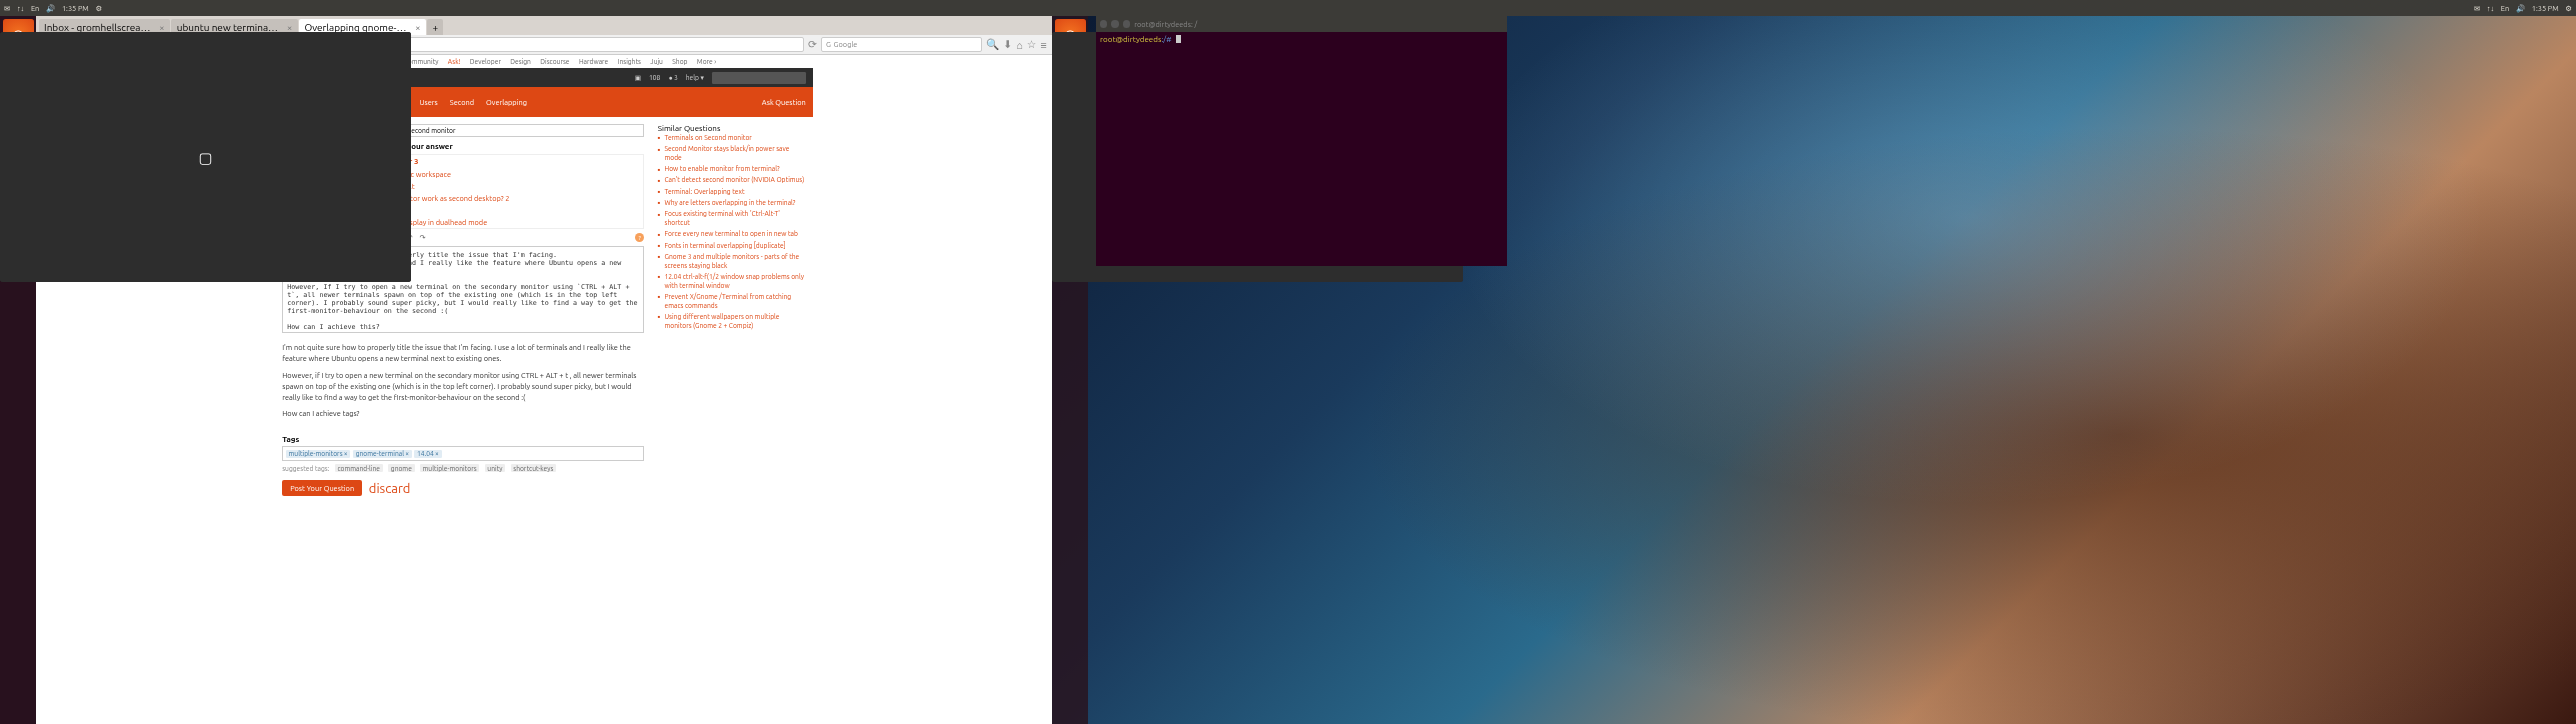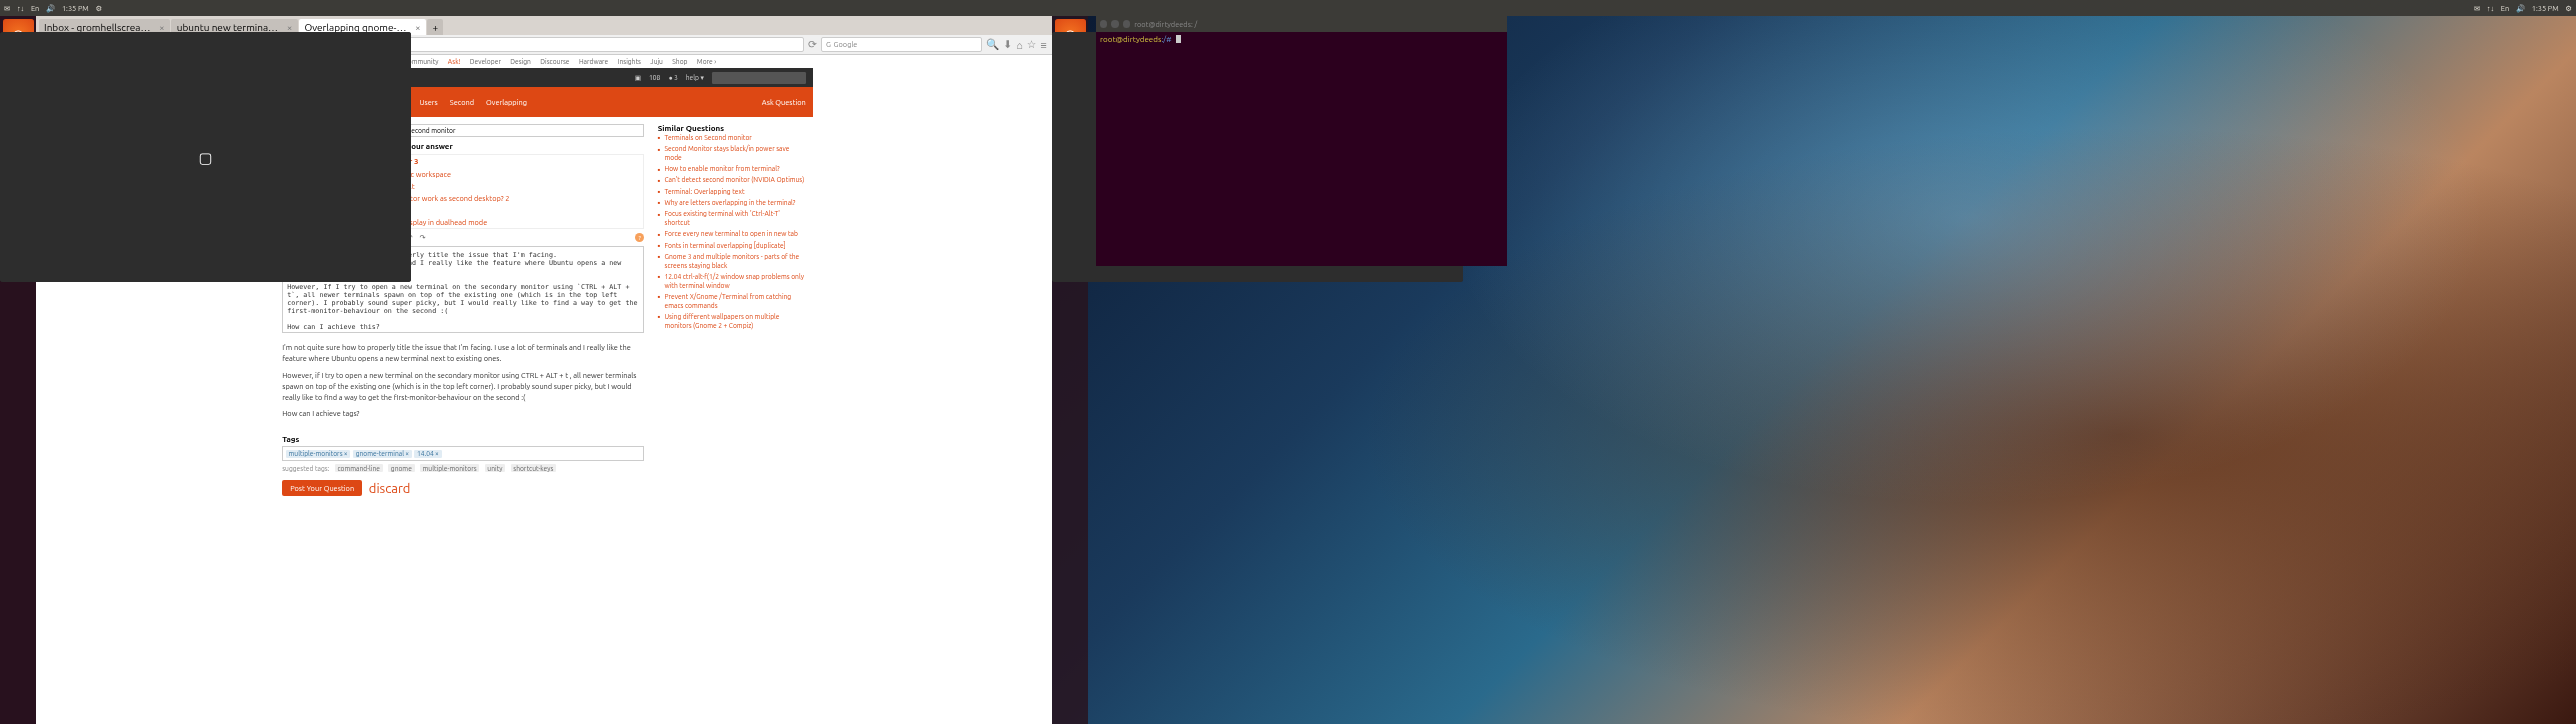--- a/index.html
+++ b/index.html
@@ -77,21 +77,21 @@
 .taginp{border:0.7px solid #ccc;height:14.8px;display:flex;align-items:center;gap:2.7px;padding:0 2.7px;margin:2.7px 0}
 .tag{background:#e1ecf4;color:#39739d;font-size:6.7px;padding:0.7px 2.7px;border-radius:1.3px}
 .tag .x{margin-left:1.3px}
 .suggtags{font-size:6.7px;color:#888;display:flex;gap:5.4px;align-items:center}
 .suggtags .tag{background:#eee;color:#666}
 
 .postrow{display:flex;gap:6.7px;align-items:center;margin-top:8px}
 .postbtn{background:#dd4814;color:#fff;border:none;padding:4px 8px;font-size:7.4px;border-radius:2px}
 .discard{color:#dd4814;font-size:13px}
 
-.auside h4{font-size:8px;font-weight:bold;margin-bottom:0}
+.auside h4{font-size:8px;font-weight:normal;margin-bottom:0}
 .auside ul{list-style:none}
 .auside li{font-size:6.7px;color:#dd4814;padding:1.3px 0 1.3px 6.7px;position:relative;line-height:1.3}
 .auside li::before{content:"■";position:absolute;left:0;font-size:4px;top:2.7px}
 
 
 .term{position:absolute;left:0;top:16px;width:411px;height:250px;background:#2c001e;z-index:20}
 .termtit{height:16px;background:#3c3b37;color:#888;font-size:7.4px;display:flex;align-items:center;padding:0 4px;gap:4px}
 .termtit .wbtn{width:7.4px;height:7.4px;border-radius:50%;background:#555}
 .termbody{padding:2.7px 4px;font-family:monospace;font-size:8px}
 .termbody .prompt{color:#d0c040}

